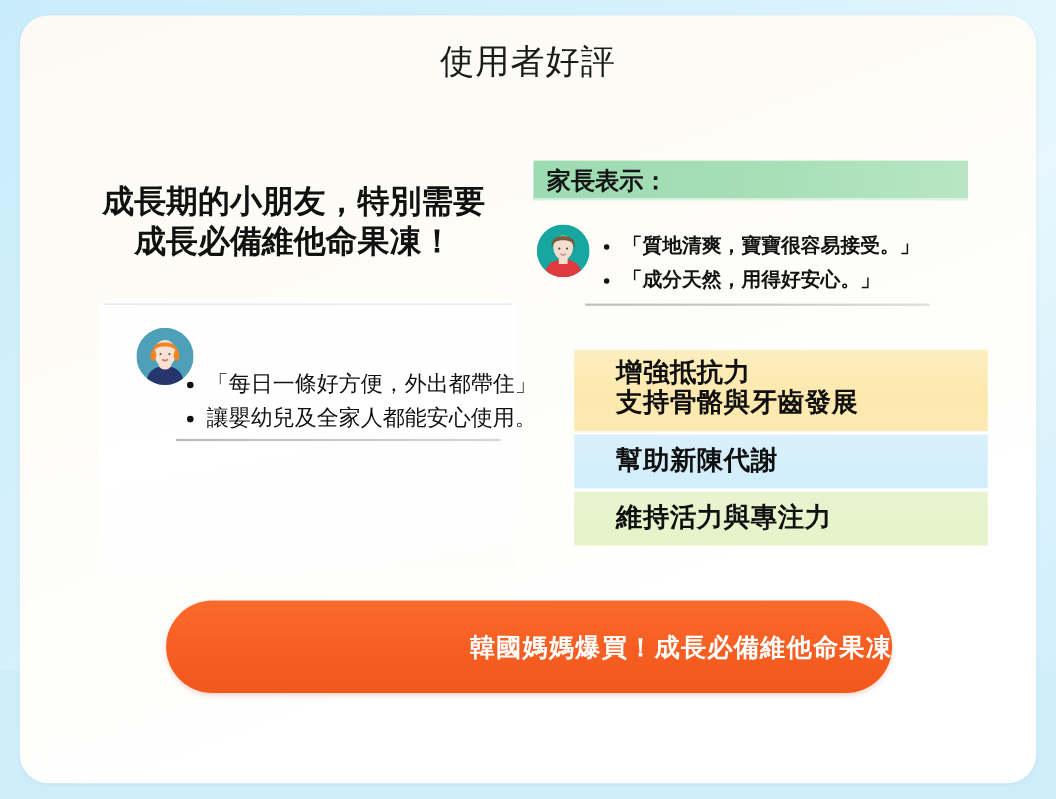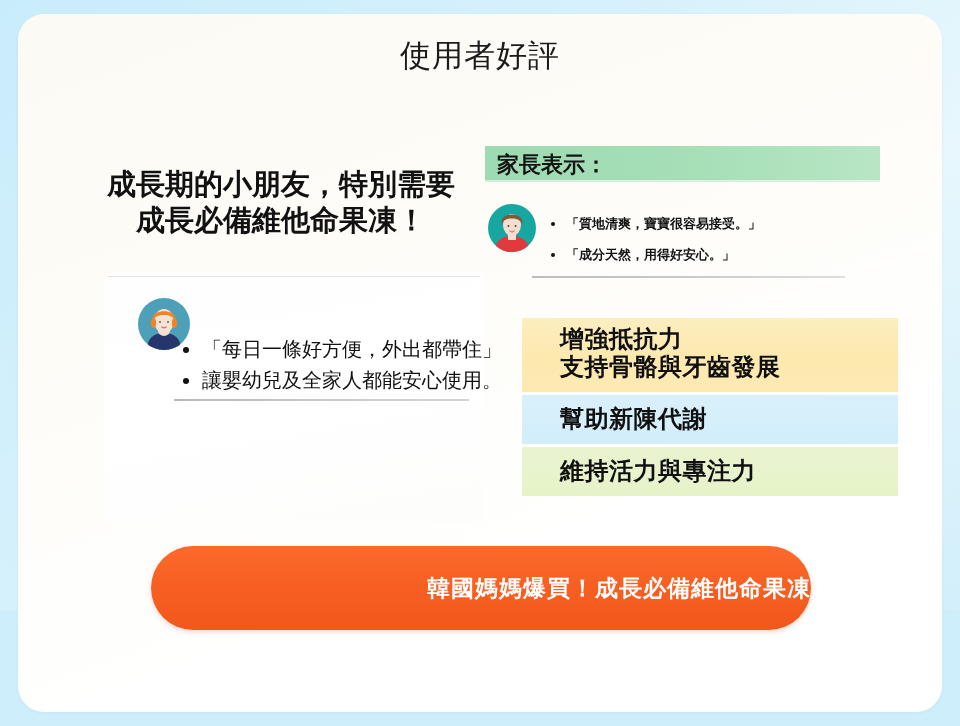--- a/index.html
+++ b/index.html
@@ -47,21 +47,21 @@
     font-size: 31px;
     line-height: 40px;
     color: #1b1b1b;
     letter-spacing: 1px;
     font-weight: 400;
   }
 
   
   #left-col {
     position: absolute;
-    left: 38px;
+    left: 24px;
     top: 140px;
     width: 450px;
     height: 375px;
   }
   #left-heading {
     position: absolute;
     left: 0;
     top: 12px;
     width: 450px;
     text-align: center;
@@ -149,21 +149,21 @@
     width: 48px;
     height: 48px;
   }
   #right-bullets {
     position: absolute;
     left: 510px;
     top: 194px;
     margin: 0;
     padding: 0 0 0 38px;
     list-style: disc;
-    font-size: 13px;
+    font-size: 18px;
     line-height: 31px;
     color: #131313;
   }
   #right-bullets li { margin: 0; padding: 0; }
   #right-divider {
     position: absolute;
     left: 514px;
     top: 262px;
     width: 313px;
     height: 2px;

